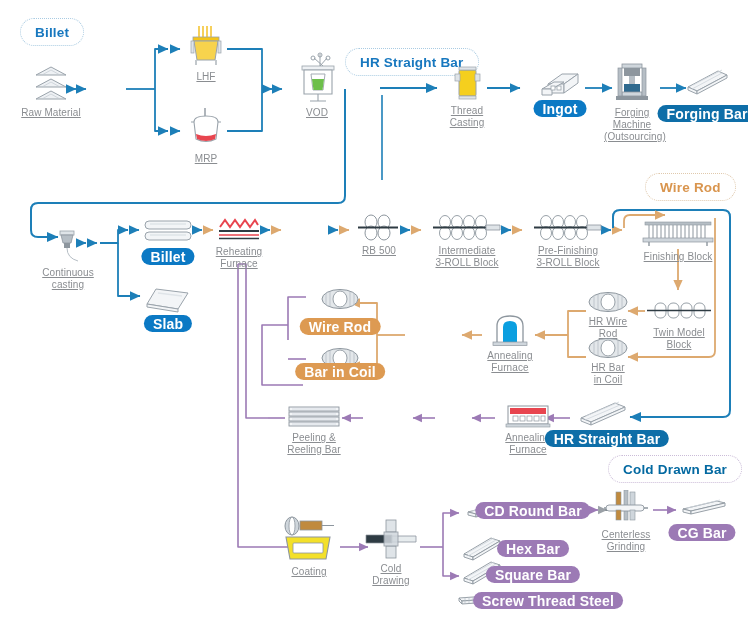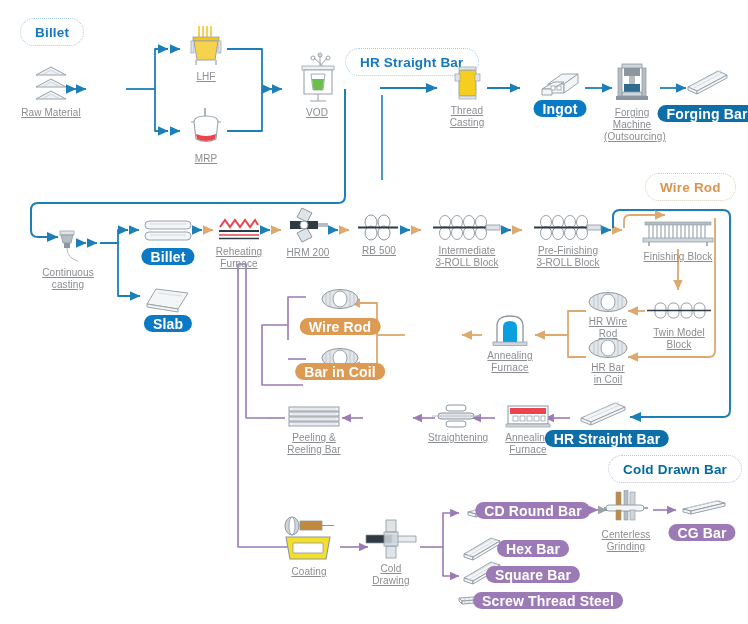--- a/index.html
+++ b/index.html
@@ -344,32 +344,20 @@
     <svg class="ico" width="50" height="26" viewBox="0 0 50 26">
       <path d="M6,10 L11,3 L16,10 L21,3 L26,10 L31,3 L36,10 L41,3 L44,8" stroke="#e8454f" stroke-width="2" fill="none"></path>
       <path d="M5,14 L45,14" stroke="#2e3b43" stroke-width="2"></path>
       <path d="M5,18 L45,18" stroke="#e8454f" stroke-width="1.6"></path>
       <path d="M5,21.5 L45,21.5" stroke="#2e3b43" stroke-width="1.6"></path>
     </svg>
     <span class="cap">Reheating
 Furnace</span>
   </div>
 
-  <div class="node" style="left:284px;top:206px;width:48px;">
-    <svg class="ico" width="48" height="38" viewBox="0 0 48 38">
-      <g stroke="#8d969e" stroke-width="1" fill="#dfe4e8">
-        <path d="M18,2 L28,7 L23,16 L13,11 z"></path>
-        <path d="M18,36 L28,31 L23,22 L13,27 z"></path>
-      </g>
-      <path d="M6,15 L34,15 L34,23 L6,23 z" fill="#2e3b43"></path>
-      <path d="M34,17 L44,17 L44,21 L34,21 z" fill="#b6bec5"></path>
-      <circle cx="20" cy="19" r="4" fill="#fff" stroke="#8d969e" stroke-width="1"></circle>
-    </svg>
-    <span class="cap">HRM 200</span>
-  </div>
 
   <div class="node" style="left:354px;top:212px;width:50px;">
     <svg class="ico" width="50" height="30" viewBox="0 0 50 30">
       <g stroke="#8d969e" stroke-width="1" fill="#fff">
         <ellipse cx="17" cy="10" rx="6" ry="7"></ellipse>
           <ellipse cx="30" cy="10" rx="6" ry="7"></ellipse>
         <ellipse cx="17" cy="21" rx="6" ry="7"></ellipse>
           <ellipse cx="30" cy="21" rx="6" ry="7"></ellipse>
       </g>
       <path d="M4,15.5 L44,15.5" stroke="#2e3b43" stroke-width="2"></path>
@@ -544,29 +532,20 @@
           <path d="M8,11 L52,11"></path>
           <path d="M8,16 L52,16"></path>
           <path d="M8,21 L52,21"></path>
         </g>
     </svg>
     <span class="cap">Peeling &amp;
 Reeling Bar</span>
   </div>
 
 
-  <div class="node" style="left:428px;top:403px;width:56px;">
-    <svg class="ico" width="56" height="26" viewBox="0 0 56 26">
-      <rect x="18" y="2" width="20" height="6" rx="3" fill="#fff" stroke="#8d969e" stroke-width="1"></rect>
-      <rect x="10" y="10" width="36" height="6" rx="3" fill="#e3e7ea" stroke="#8d969e" stroke-width="1"></rect>
-      <rect x="18" y="18" width="20" height="6" rx="3" fill="#fff" stroke="#8d969e" stroke-width="1"></rect>
-      <path d="M4,13 L52,13" stroke="#b6bec5" stroke-width="1"></path>
-    </svg>
-    <span class="cap">Straightening</span>
-  </div>
 
   <div class="node" style="left:497px;top:403px;width:62px;">
     <svg class="ico" width="62" height="26" viewBox="0 0 62 26">
       <rect x="11" y="3" width="40" height="18" fill="#fff" stroke="#8d969e" stroke-width="1"></rect>
       <rect x="13" y="5" width="36" height="6" fill="#e8454f"></rect>
       <g fill="#fff" stroke="#8d969e" stroke-width=".7">
         <rect x="16" y="13" width="5" height="5"></rect>
           <rect x="23" y="13" width="5" height="5"></rect>
         <rect x="30" y="13" width="5" height="5"></rect>
           <rect x="37" y="13" width="5" height="5"></rect>

